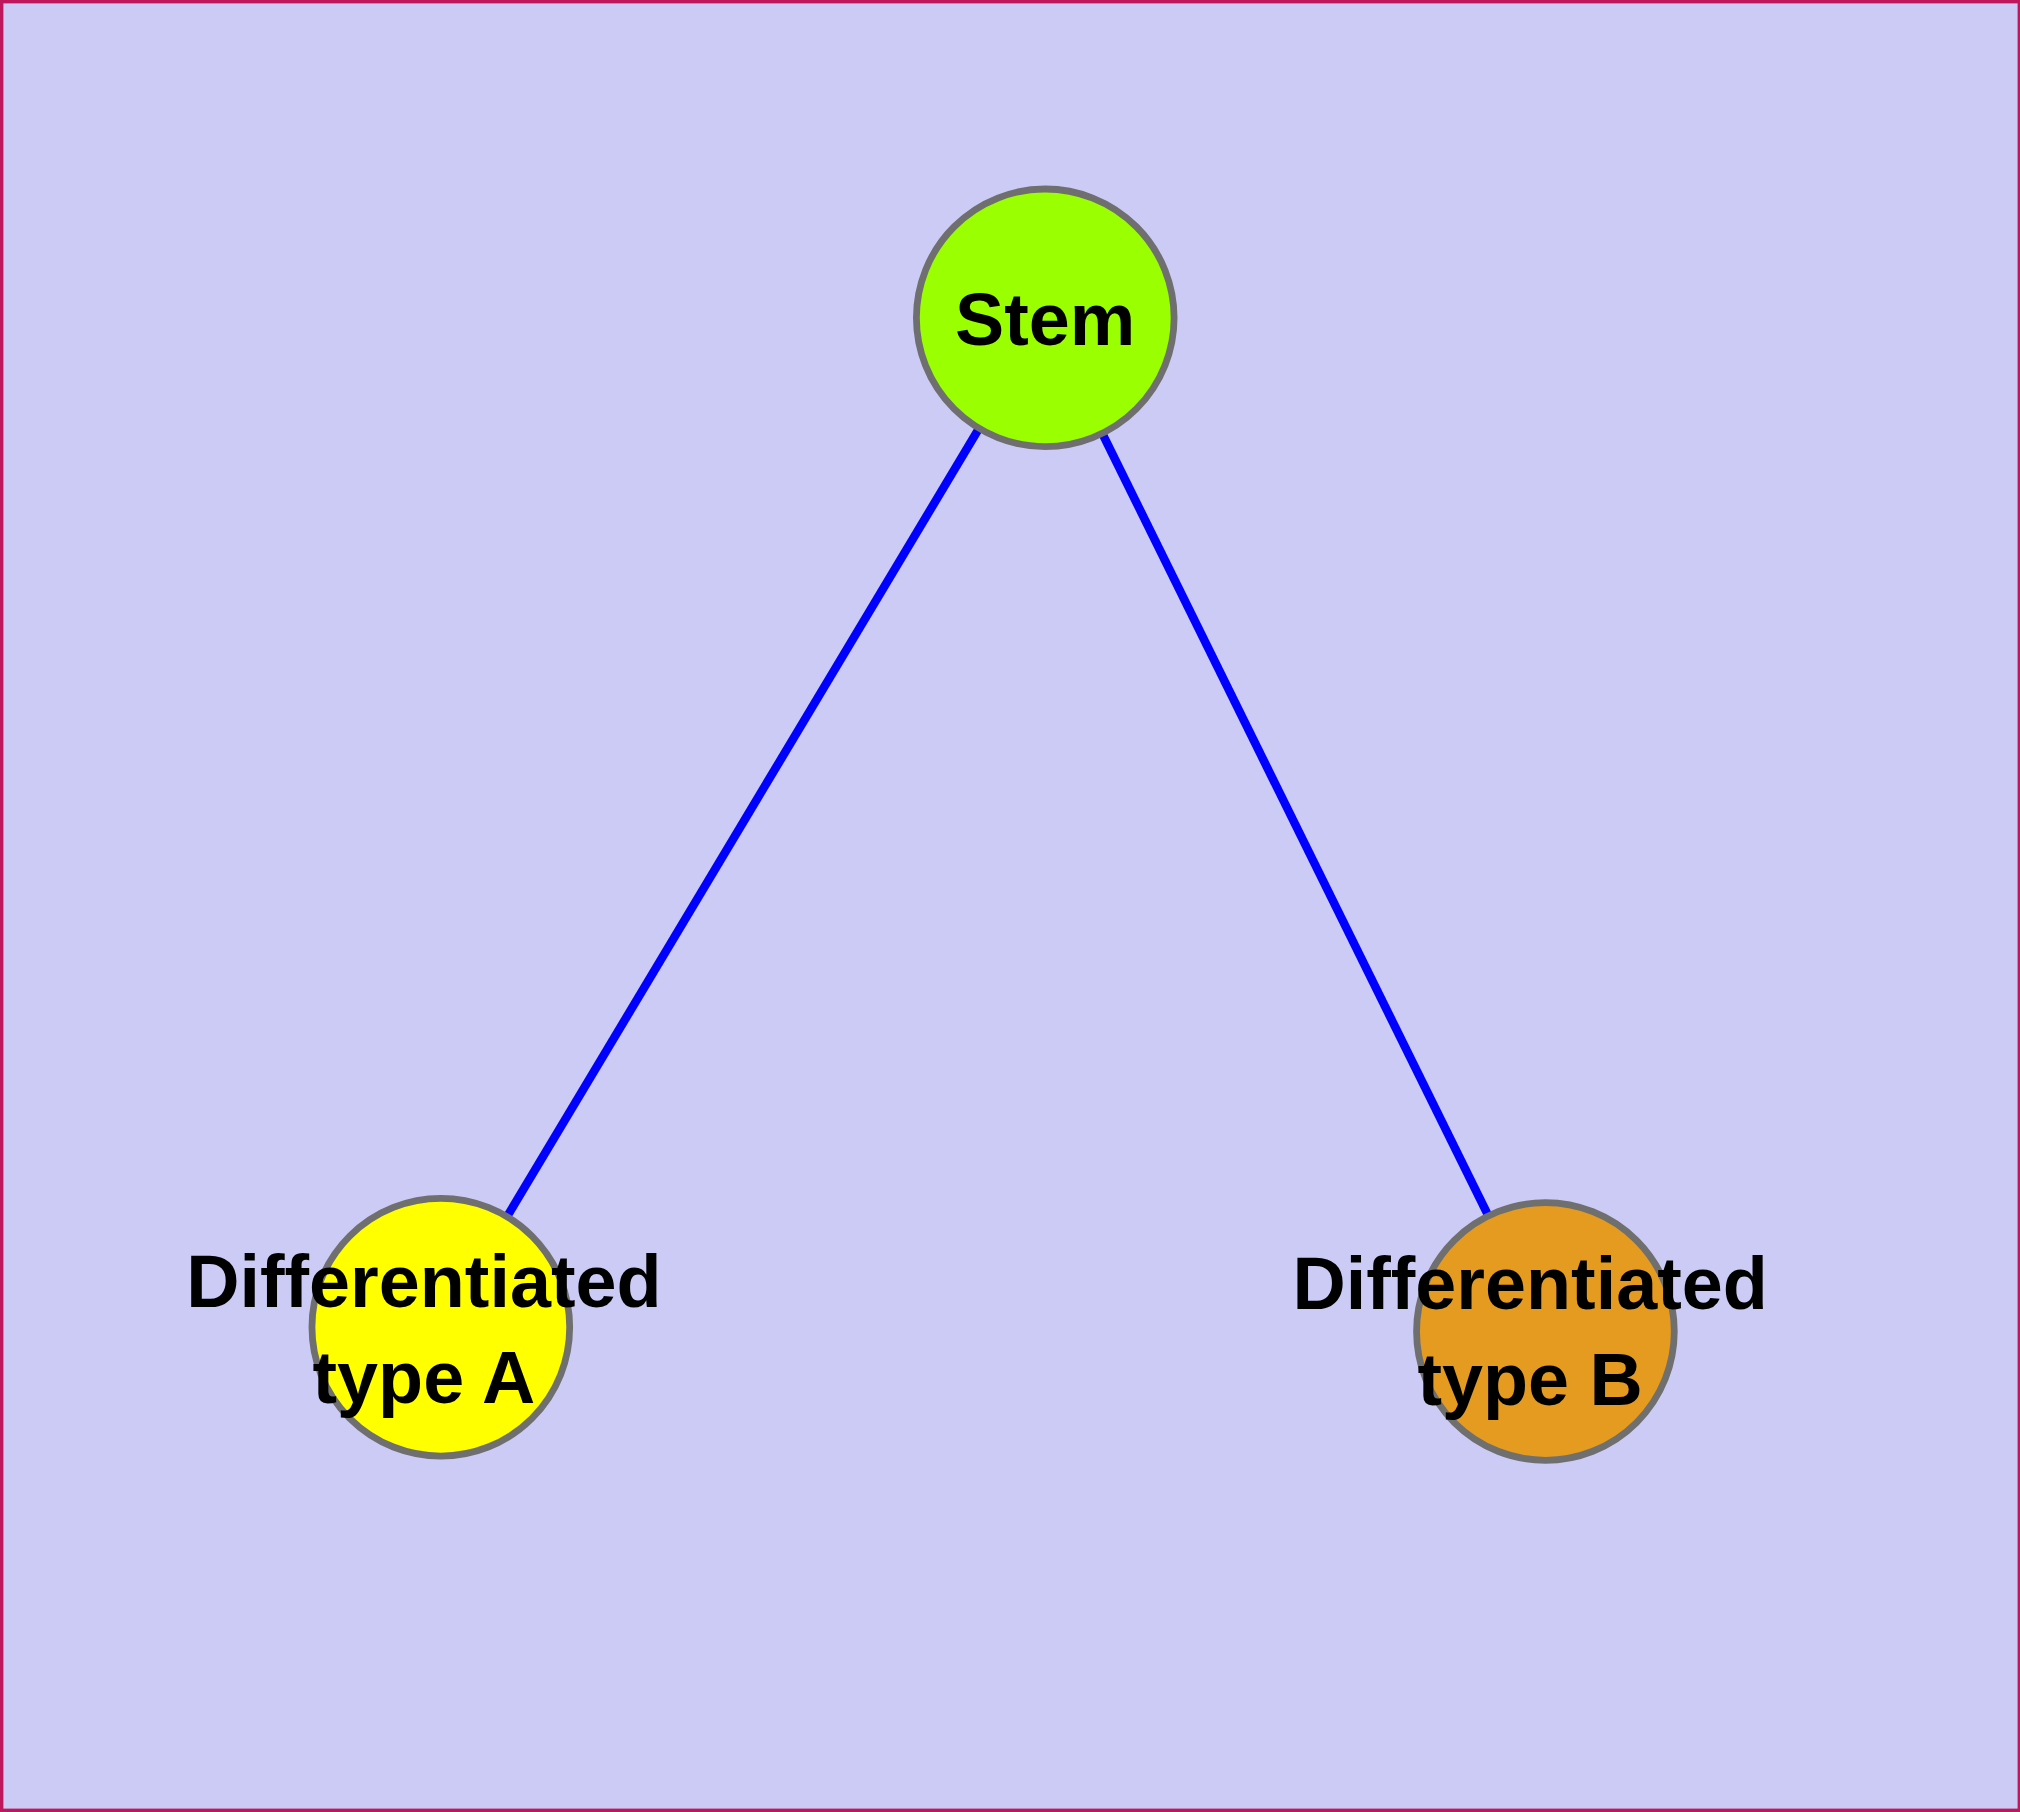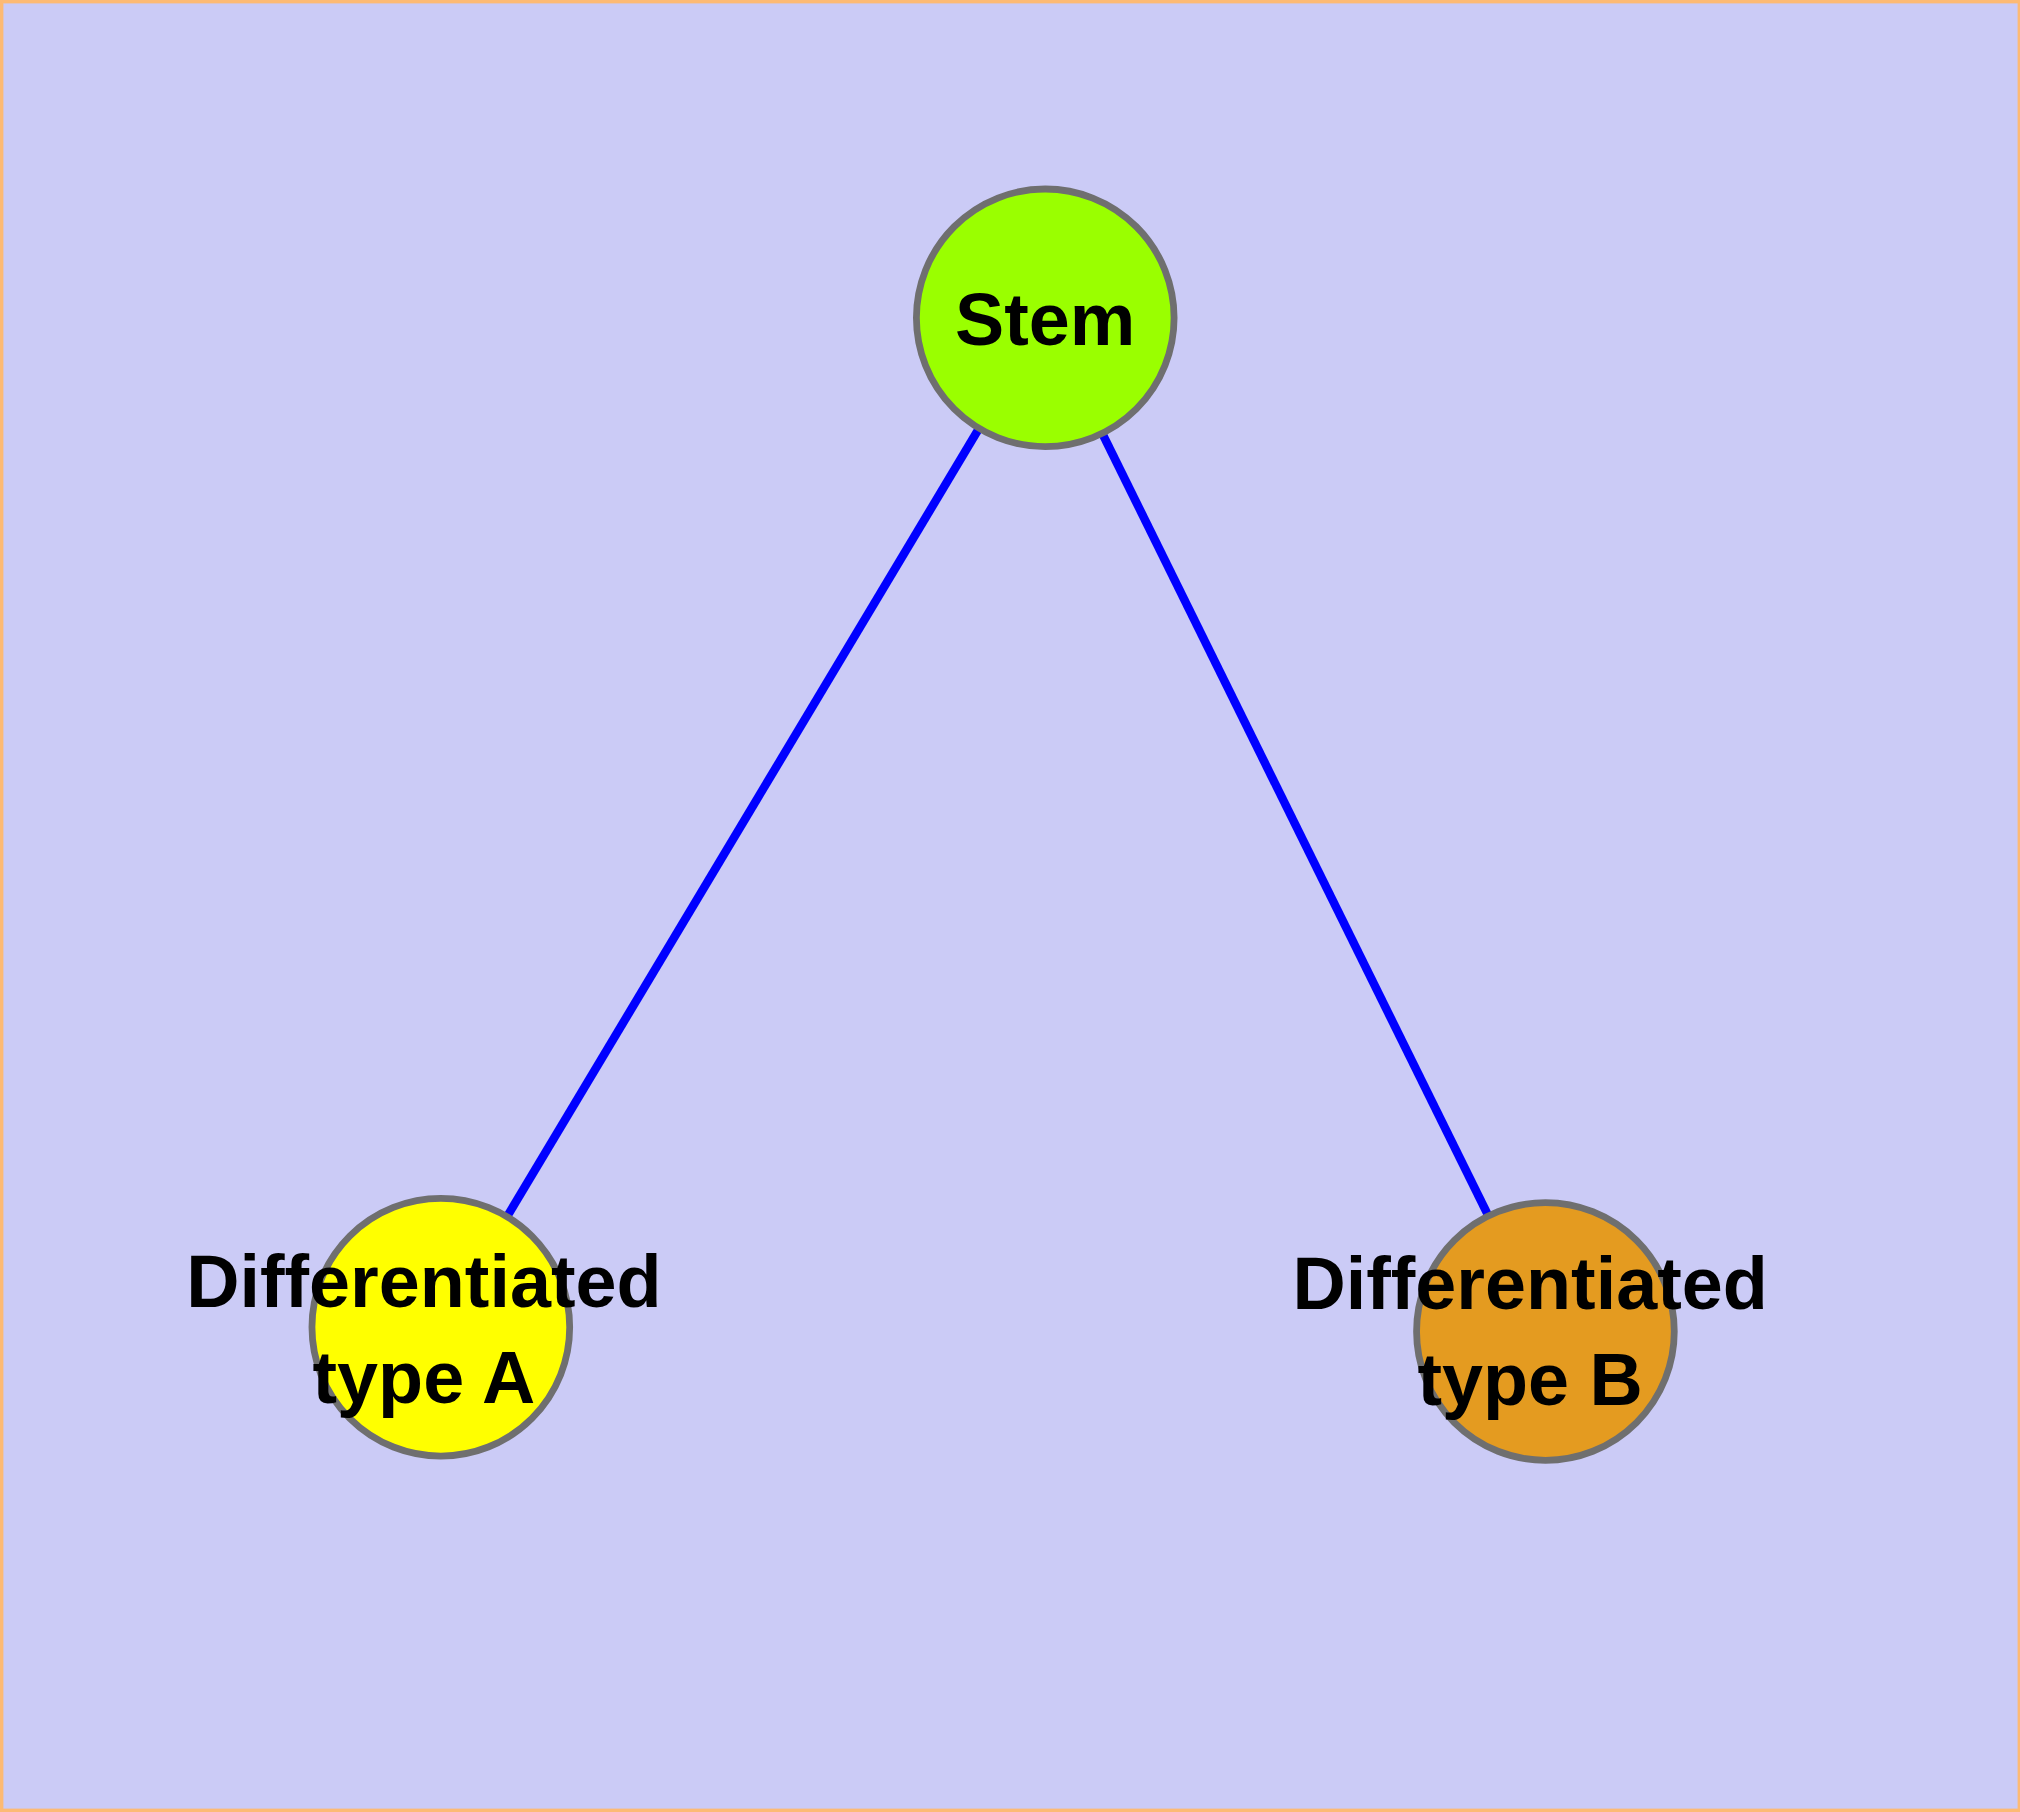--- a/index.html
+++ b/index.html
@@ -5,21 +5,21 @@
   html, body {
     margin: 0;
     padding: 0;
     background: #ffffff;
     font-family: "Liberation Sans", sans-serif;
   }
   .stage {
     position: relative;
     width: 2021px;
     height: 1812px;
-    background: #fdba74;
+    background: #be185d;
     overflow: hidden;
   }
   .stage svg {
     position: absolute;
     top: 0;
     left: 0;
     width: 100%;
     height: 100%;
     display: block;
   }

